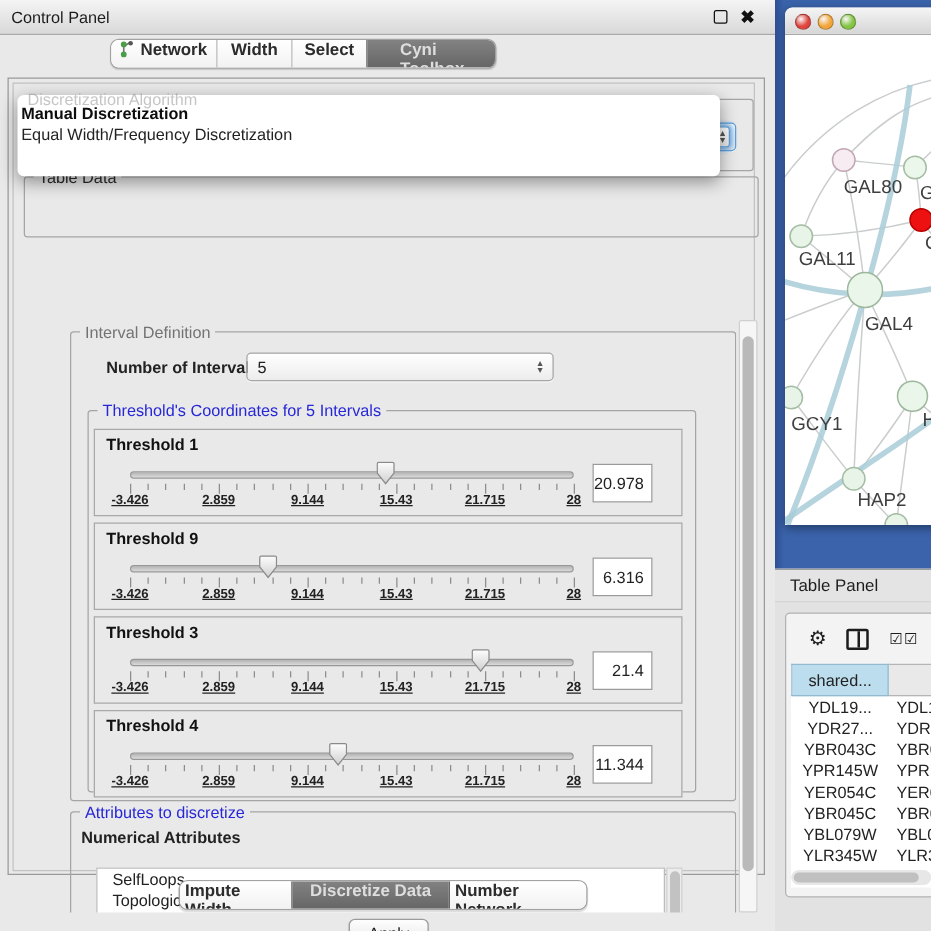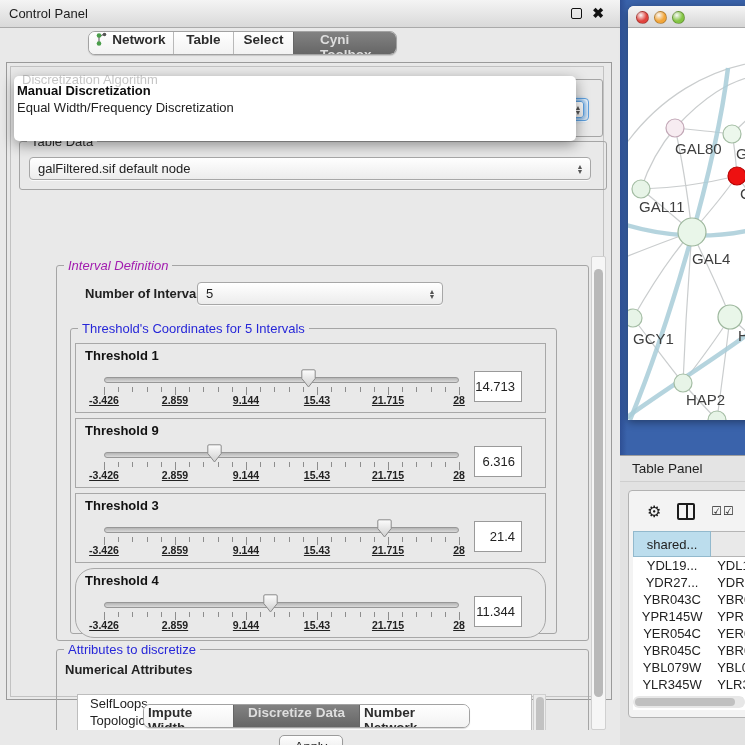--- a/index.html
+++ b/index.html
@@ -27,21 +27,21 @@
   .seg.selected { background:linear-gradient(#828282,#666666); color:#dedede; border-left-color:#666; }
   .seg.selected + .seg { border-left-color:#666; }
 
   #cp-content { left:6px; top:62px; width:606px; height:638px;
     border:1px solid #9a9a9a; background:#e9e9e9; }
   #cp-inner { left:3px; top:3px; width:594px; height:631px; border:1px solid #c2c2c2; background:#e9e9e9; }
 
   .groupbox { position:absolute; border:1px solid #a5a5a5; border-radius:3px; }
   .grouplabel { position:absolute; top:-8px; left:7px; background:#e9e9e9; padding:0 4px;
     font-size:13px; white-space:nowrap; }
-  .gl-green { color:#a21caf;font-style:italic; } .gl-blue { color:#2727d8; } .gl-dark { color:#2c2c2c; }
+  .gl-green { color:#737373; } .gl-blue { color:#2727d8; } .gl-dark { color:#2c2c2c; }
 
   
   .combo { position:absolute; height:23px; border:1px solid #a7a7a7; border-radius:4px;
     background:linear-gradient(#ffffff,#ececec); display:flex; align-items:center;
     font-size:13px; padding-left:8px; box-shadow:0 1px 0 rgba(255,255,255,.7); }
   .combo .stepper { position:absolute; right:4px; top:2px; width:12px; height:17px;
     display:flex; flex-direction:column; align-items:center; justify-content:center;
     font-size:7px; line-height:5px; color:#555; }
   .combo.focus-ring { border-color:#5d9fdd; }
   .combo.focus-ring .stepper { box-shadow:0 0 4px 2px rgba(92,160,224,.85); border:1px solid #5d9fdd;
@@ -154,21 +154,21 @@
           <svg width="11" height="15">
             <line x1="3" y1="4" x2="3" y2="11" stroke="#777" stroke-width="1.3"></line>
             <line x1="3" y1="5" x2="8" y2="2" stroke="#777" stroke-width="1.3"></line>
             <circle cx="3" cy="3.5" r="2.3" fill="#4a9e4a"></circle>
             <circle cx="3" cy="11.5" r="2.3" fill="#4a9e4a"></circle>
             <circle cx="8.5" cy="2.5" r="1.8" fill="#555"></circle>
           </svg>
           <span>Network</span>
         </div>
         <div class="seg" style="width: 60px;">
-          <span>Table</span>
+          <span>Width</span>
         </div>
         <div class="seg" style="width: 60px;">
           <span>Select</span>
         </div>
         <div class="seg selected" style="width: 103px; padding-left: 26px;">
           <span>Cyni Toolbox</span>
         </div>
       </div>
   </div>
 
@@ -176,24 +176,20 @@
     <div id="cp-inner" class="abs">
 
       <div class="groupbox" style="left:8px; top:12px; width:584px; height:58px;">
         <div class="combo focus-ring" style="left:9px; top:18px; width:560px;">
           <span class="stepper">▲<br>▼</span>
         </div>
       </div>
 
       <div class="groupbox" style="left:8px; top:74px; width:588px; height:49px;">
         <span class="grouplabel gl-dark">Table Data</span>
-        <div class="combo" style="left:9px; top:15px; width:562px;">
-          <span>galFiltered.sif default node</span>
-          <span class="stepper">▲<br>▼</span>
-        </div>
       </div>
 
       <div id="viewport" class="abs">
 
         <div class="groupbox" style="left:35px; top:10px; width:533px; height:376px;">
           <span class="grouplabel gl-green">Interval Definition</span>
 
           <span class="abs" style="left:28px; top:20px; font-size:13px; font-weight:bold;">Number of Intervals</span>
           <div class="combo" style="left:140px; top:16px; width:246px;">
             <span>5</span>
@@ -238,21 +234,21 @@
                     <div class="tick" style="left: 355px; height: 8px;"></div>
                   </div>
                   <div class="tick-labels">
                     <span class="tick-label" style="left: 0px;">-3.426</span>
                     <span class="tick-label" style="left: 71px;">2.859</span>
                     <span class="tick-label" style="left: 142px;">9.144</span>
                     <span class="tick-label" style="left: 213px;">15.43</span>
                     <span class="tick-label" style="left: 284px;">21.715</span>
                     <span class="tick-label" style="left: 355px;">28</span>
                   </div>
-                  <div class="th-value">14.713</div>
+                  <div class="th-value">20.978</div>
                 </div>
                 <div class="th-box" style="top: 89px;">
                   <div class="th-label">Threshold 9</div>
                   <div class="th-track"></div>
                   <div class="th-thumb" style="left: 130.549px;"><svg width="15" height="19">
                       <path d="M2,0.8 h11 q1.2,0 1.2,1.2 v7.5 l-6.7,8.5 l-6.7,-8.5 v-7.5 q0,-1.2 1.2,-1.2 z" fill="url(#thumbgrad)" stroke="#8a8a8a"></path>
                     </svg></div>
                   <div class="th-ticks">
                     <div class="tick" style="left: 0px; height: 8px;"></div>
                     <div class="tick" style="left: 14.2px; height: 5px;"></div>
@@ -328,21 +324,21 @@
                   <div class="tick-labels">
                     <span class="tick-label" style="left: 0px;">-3.426</span>
                     <span class="tick-label" style="left: 71px;">2.859</span>
                     <span class="tick-label" style="left: 142px;">9.144</span>
                     <span class="tick-label" style="left: 213px;">15.43</span>
                     <span class="tick-label" style="left: 284px;">21.715</span>
                     <span class="tick-label" style="left: 355px;">28</span>
                   </div>
                   <div class="th-value">21.4</div>
                 </div>
-                <div class="th-box" style="top: 239px; border-radius: 19px;">
+                <div class="th-box" style="top: 239px;">
                   <div class="th-label">Threshold 4</div>
                   <div class="th-track"></div>
                   <div class="th-thumb" style="left: 187.348px;"><svg width="15" height="19">
                       <path d="M2,0.8 h11 q1.2,0 1.2,1.2 v7.5 l-6.7,8.5 l-6.7,-8.5 v-7.5 q0,-1.2 1.2,-1.2 z" fill="url(#thumbgrad)" stroke="#8a8a8a"></path>
                     </svg></div>
                   <div class="th-ticks">
                     <div class="tick" style="left: 0px; height: 8px;"></div>
                     <div class="tick" style="left: 14.2px; height: 5px;"></div>
                     <div class="tick" style="left: 28.4px; height: 5px;"></div>
                     <div class="tick" style="left: 42.6px; height: 5px;"></div>

